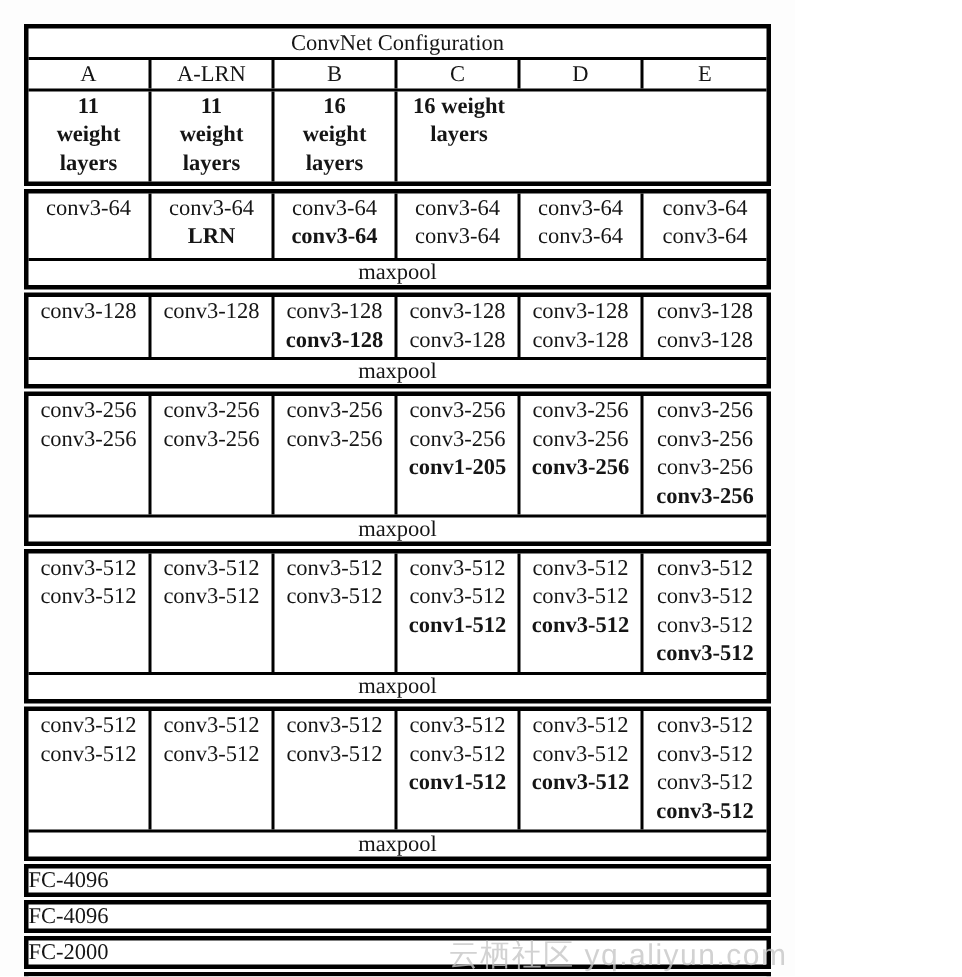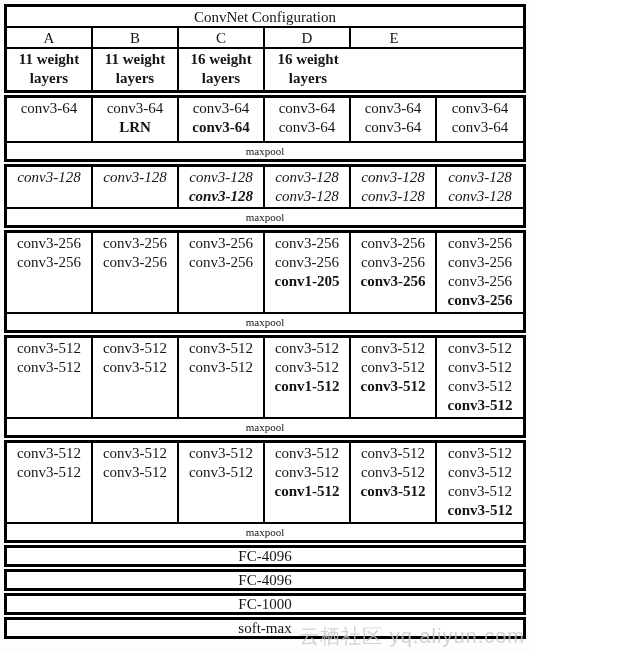--- a/index.html
+++ b/index.html
@@ -5,21 +5,21 @@
   * { box-sizing: border-box; margin: 0; padding: 0; }
   html, body { background: #ffffff; }
   body {
     width: 641px; height: 651px;
     font-family: "Liberation Serif", "DejaVu Serif", serif;
     color: #151515;
   }
   .page {
     position: relative;
     width: 530px; height: 651px;
-    padding: 4px;
+    padding: 16px;
     overflow: hidden;
     background: #fdfdfd;
   }
   .sec {
     border: 3px solid #000;
     background: #fff;
     margin-bottom: 2px;
   }
   .sec > * + * { border-top: 2px solid #000; }
   .span-row {
@@ -34,24 +34,24 @@
     font-size: 15px;
     border-right: 2px solid #000;
     padding-top: 1px;
   }
   .cell:last-child { border-right: none; }
   .colname { line-height: 18px; }
   .depth { line-height: 19px; padding: 1px 10px 2px 10px; font-weight: bold; }
   .ln { line-height: 19px; }
   .b { font-weight: bold; }
   .mh2  { min-height: 43px; }
-  .mh2s { min-height: 40px; font-style: italic; }
+  .mh2s { min-height: 40px; }
   .mh4  { min-height: 79px; font-family: Liberation Serif, serif; }
-  .mp { font-size: 11px; line-height: 16px; padding: 0; }
-  .fcrow { font-size: 15px; line-height: 16px; padding: 0; text-align: center; }
+  .mp { font-size: 15px; line-height: 16px; padding: 0; }
+  .fcrow { font-size: 15px; line-height: 16px; padding: 0; text-align: left; }
   .watermark {
     position: absolute;
     right: 5px; bottom: 1px;
     font-size: 20px;
     color: #c7c7c7;
     opacity: 0.8;
     letter-spacing: 1px;
     font-family: "Liberation Sans", sans-serif;
     pointer-events: none;
     white-space: nowrap;
@@ -60,20 +60,21 @@
 </style>
 </head>
 <body>
 
 <div class="page">
 
   <div class="sec">
     <div class="span-row">ConvNet Configuration</div>
     <div class="cols">
       <div class="cell colname">A</div>
+      <div class="cell colname">A-LRN</div>
       <div class="cell colname">B</div>
       <div class="cell colname">C</div>
       <div class="cell colname">D</div>
       <div class="cell colname">E</div>
     </div>
     <div class="cols">
       <div class="cell depth">11 weight layers</div>
       <div class="cell depth">11 weight layers</div>
       <div class="cell depth">16 weight layers</div>
       <div class="cell depth">16 weight layers</div>
@@ -239,20 +240,20 @@
     <div class="span-row mp">maxpool</div>
   </div>
 
   <div class="sec">
     <div class="fcrow">FC-4096</div>
   </div>
   <div class="sec">
     <div class="fcrow">FC-4096</div>
   </div>
   <div class="sec">
-    <div class="fcrow">FC-1000</div>
+    <div class="fcrow">FC-2000</div>
   </div>
   <div class="sec">
     <div class="fcrow">soft-max</div>
   </div>
 
   <div class="watermark">云栖社区 yq.aliyun.com</div>
 </div>
 
 </body></html>

